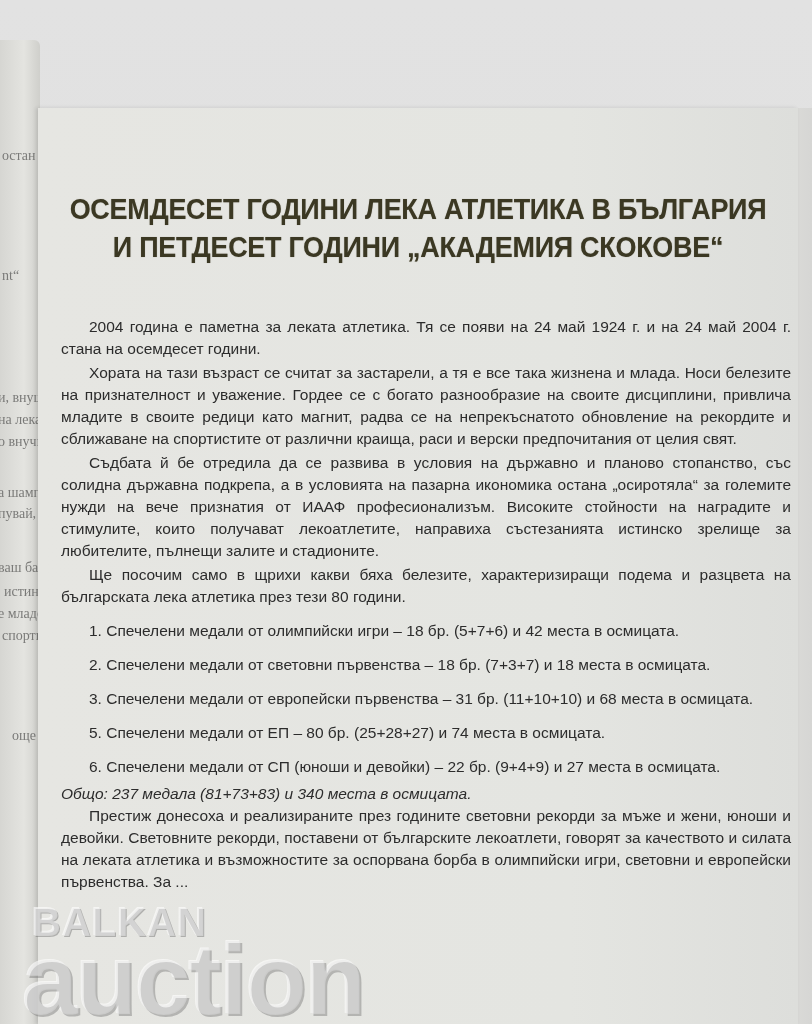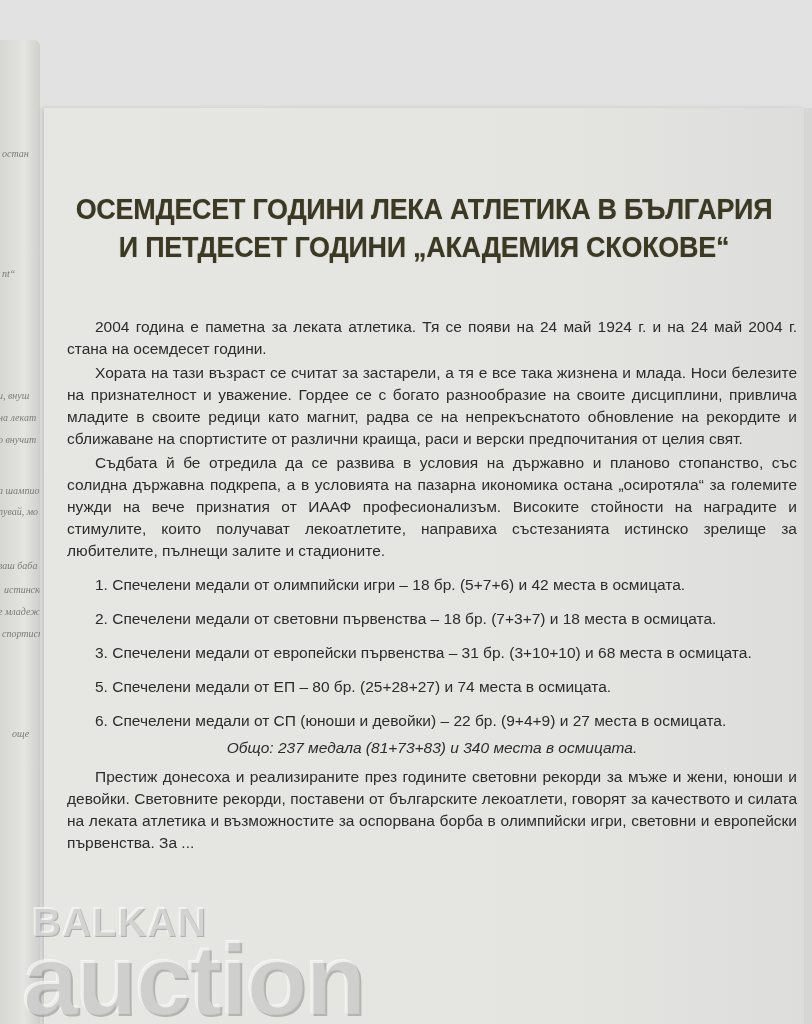--- a/index.html
+++ b/index.html
@@ -14,26 +14,26 @@
     }
     
     .left-page {
       position: absolute; left: 0; top: 40px; width: 40px; height: 984px;
       background: linear-gradient(90deg, #d6d6d2 0%, #e4e4e0 60%, #cfcfcb 100%);
       overflow: hidden;
       border-radius: 0 6px 0 0;
     }
     .left-page span {
       position: absolute; white-space: nowrap; color: #7a7a78;
-      font-family: "Liberation Serif", serif; font-style: italic; font-size: 10px;
+      font-family: "Liberation Serif", serif; font-size: 14px;
       filter: blur(0.5px);
     }
     
     .page {
-      position: absolute; left: 44px; top: 108px; width: 760px; height: 916px;
+      position: absolute; left: 38px; top: 108px; width: 760px; height: 916px;
       background: linear-gradient(90deg, #e6e6e2 0%, #e4e5e1 70%, #dddedb 100%);
       box-shadow: -2px 0 4px rgba(0,0,0,0.12);
     }
     .right-shadow {
       position: absolute; left: 785px; top: 108px; width: 27px; height: 916px;
       background: linear-gradient(90deg, #dcdcd9 0%, #d6d6d4 100%);
     }
     .title {
       position: absolute; left: 0; top: 82px; width: 760px;
       text-align: center; color: #3b3823;
@@ -44,21 +44,21 @@
     }
     .body {
       position: absolute; left: 23px; top: 208px; width: 730px;
       color: #2c2c2c; font-size: 15.5px; line-height: 22px;
       text-align: justify;
     }
     .p { margin: 0 0 2px 0; text-indent: 28px; }
     .li { margin: 12px 0 5px 28px; padding-left: 16px; text-indent: -16px; }
     .li .num { display: inline; }
     .total {
-      margin: 4px 0 7px 0; text-align: center; font-style: italic;
+      margin: 4px 0 0 0; text-align: left; font-style: italic;
     }
     .watermark {
       position: absolute; left: 22px; top: 900px; width: 260px; height: 124px;
       pointer-events: none;
     }
     .wm-balkan {
       position: absolute; left: 10px; top: 0; font-size: 40px; font-weight: bold;
       color: rgba(235,235,235,0.55); letter-spacing: 1px;
       text-shadow: 1px 1px 0 rgba(120,120,120,0.5), -1px -1px 0 rgba(255,255,255,0.6);
       font-family: "Liberation Sans", sans-serif;
@@ -95,25 +95,26 @@
 <div class="page">
   <div class="title">
     <div>ОСЕМДЕСЕТ ГОДИНИ ЛЕКА АТЛЕТИКА В БЪЛГАРИЯ</div>
     <div>И ПЕТДЕСЕТ ГОДИНИ „АКАДЕМИЯ СКОКОВЕ“</div>
   </div>
 
   <div class="body">
     <p class="p">2004 година е паметна за леката атлетика. Тя се появи на 24 май 1924 г. и на 24 май 2004 г. стана на осемдесет години.</p>
     <p class="p">Хората на тази възраст се считат за застарели, а тя е все така жизнена и млада. Носи белезите на признателност и уважение. Гордее се с богато разнообразие на своите дисциплини, привлича младите в своите редици като магнит, радва се на непрекъснатото обновление на рекордите и сближаване на спортистите от различни краища, раси и верски предпочитания от целия свят.</p>
     <p class="p">Съдбата й бе отредила да се развива в условия на държавно и планово стопанство, със солидна държавна подкрепа, а в условията на пазарна икономика остана „осиротяла“ за големите нужди на вече признатия от ИААФ професионализъм. Високите стойности на наградите и стимулите, които получават лекоатлетите, направиха състезанията истинско зрелище за любителите, пълнещи залите и стадионите.</p>
+    <p class="p">Ще посочим само в щрихи какви бяха белезите, характеризиращи подема и разцвета на българската лека атлетика през тези 80 години.</p>
 
     <div>
       <div class="li"><span class="num">1.</span> <span>Спечелени медали от олимпийски игри – 18 бр. (5+7+6) и 42 места в осмицата.</span></div>
       <div class="li"><span class="num">2.</span> <span>Спечелени медали от световни първенства – 18 бр. (7+3+7) и 18 места в осмицата.</span></div>
-      <div class="li"><span class="num">3.</span> <span>Спечелени медали от европейски първенства – 31 бр. (3+10+10) и 68 места в осмицата.</span></div>
+      <div class="li"><span class="num">3.</span> <span>Спечелени медали от европейски първенства – 31 бр. (11+10+10) и 68 места в осмицата.</span></div>
       <div class="li"><span class="num">5.</span> <span>Спечелени медали от ЕП – 80 бр. (25+28+27) и 74 места в осмицата.</span></div>
       <div class="li"><span class="num">6.</span> <span>Спечелени медали от СП (юноши и девойки) – 22 бр. (9+4+9) и 27 места в осмицата.</span></div>
     </div>
 
     <p class="total">Общо: 237 медала (81+73+83) и 340 места в осмицата.</p>
     <p class="p">Престиж донесоха и реализираните през годините световни рекорди за мъже и жени, юноши и девойки. Световните рекорди, поставени от българските лекоатлети, говорят за качеството и силата на леката атлетика и възможностите за оспорвана борба в олимпийски игри, световни и европейски първенства. За ...</p>
   </div>
 </div>
 
 <div class="watermark">

